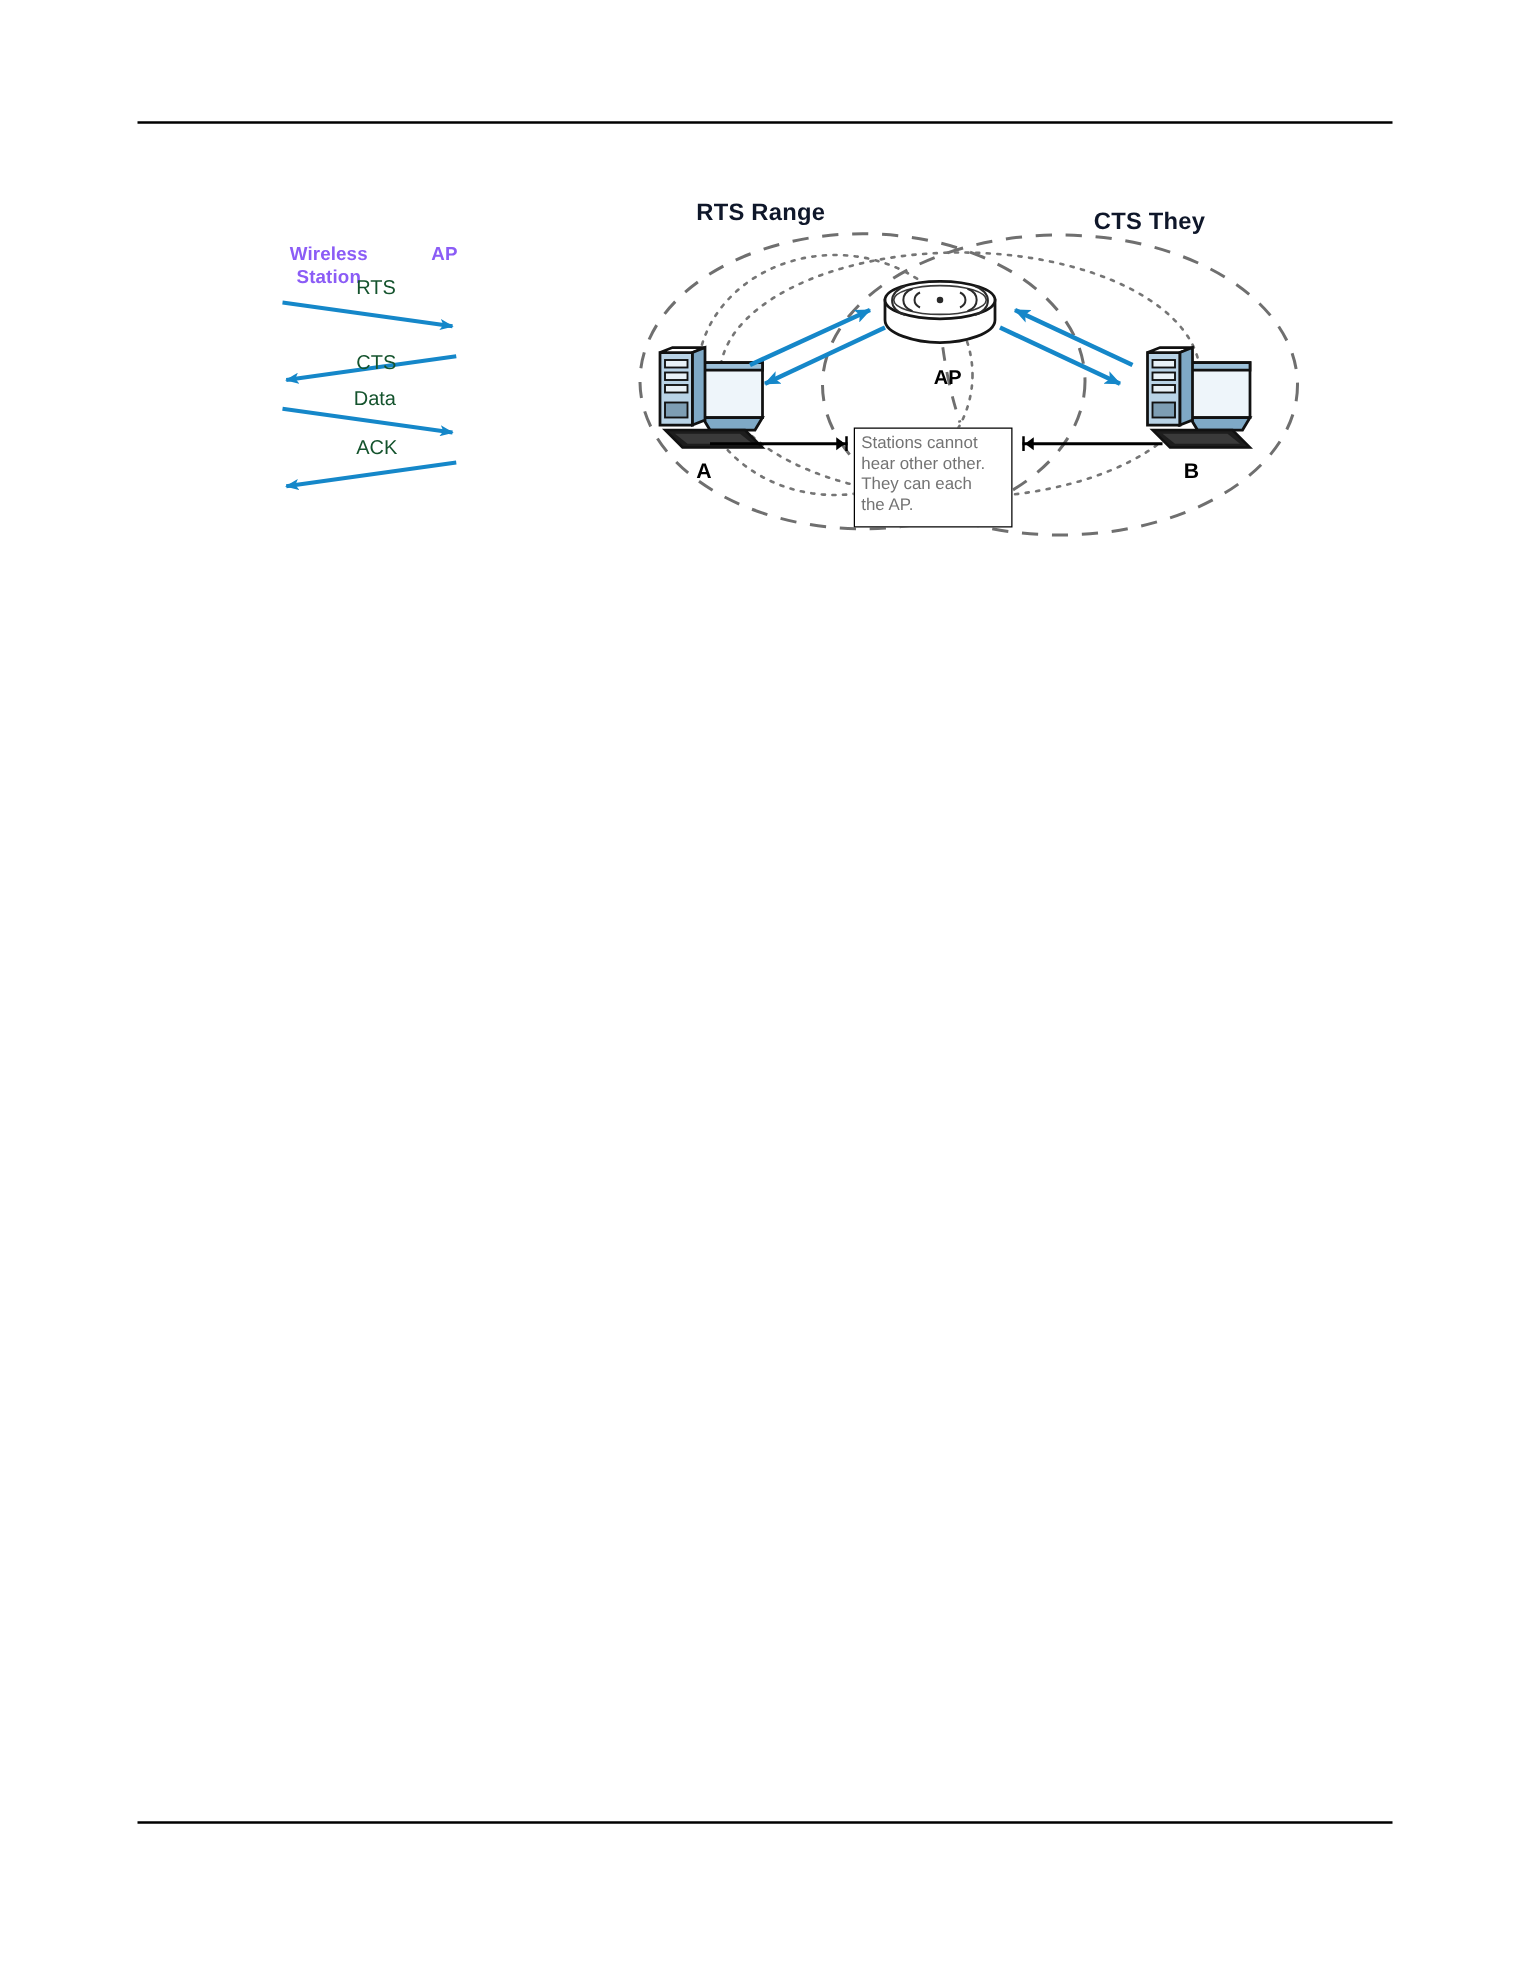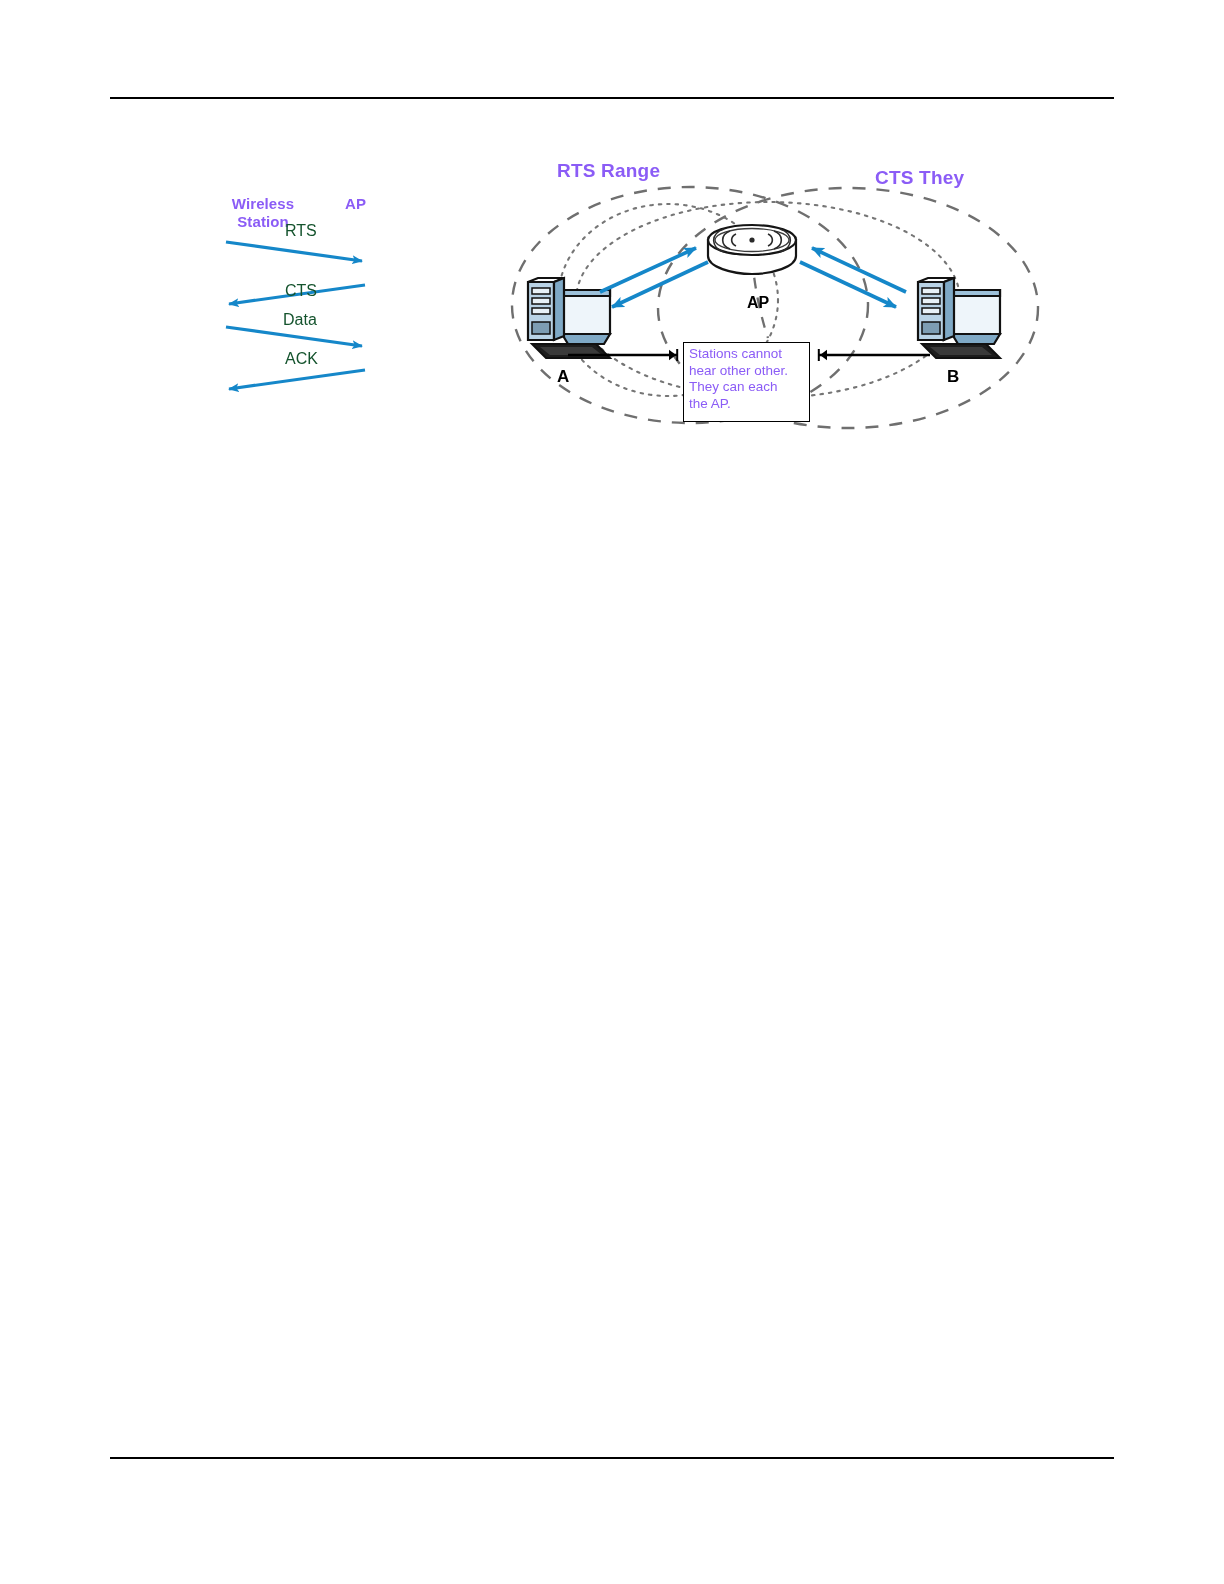--- a/index.html
+++ b/index.html
@@ -73,21 +73,21 @@
     left: 390px;
     top: 0px;
     width: 610px;
     height: 320px;
   }
   .topo svg { position: absolute; left: 0; top: 0; overflow: visible; }
   .topo .rangelbl {
     position: absolute;
     font-weight: bold;
     font-size: 19px;
-    color: #8b5cf6;
+    color: #0f172a;
     white-space: nowrap;
     letter-spacing: .2px;
   }
   .topo .rangelbl.rts { left: 57px; top: 20px; }
   .topo .rangelbl.cts { left: 375px; top: 27px; }
   .topo .nodelbl {
     position: absolute;
     font-weight: bold;
     font-size: 17px;
     color: #000;
@@ -101,21 +101,21 @@
     left: 183px;
     top: 202px;
     width: 127px;
     height: 80px;
     border: 1.6px solid #000;
     background: #ffffff;
     box-sizing: border-box;
     padding: 3px 4px 0 5px;
     font-size: 13.5px;
     line-height: 1.24;
-    color: #8b5cf6;
+    color: #737373;
     font-family: "Liberation Sans", sans-serif;
   }
 </style>
 </head>
 <body>
 
 <div class="page">
 
   <div class="rule header"></div>
   <div class="rule footer"></div>

